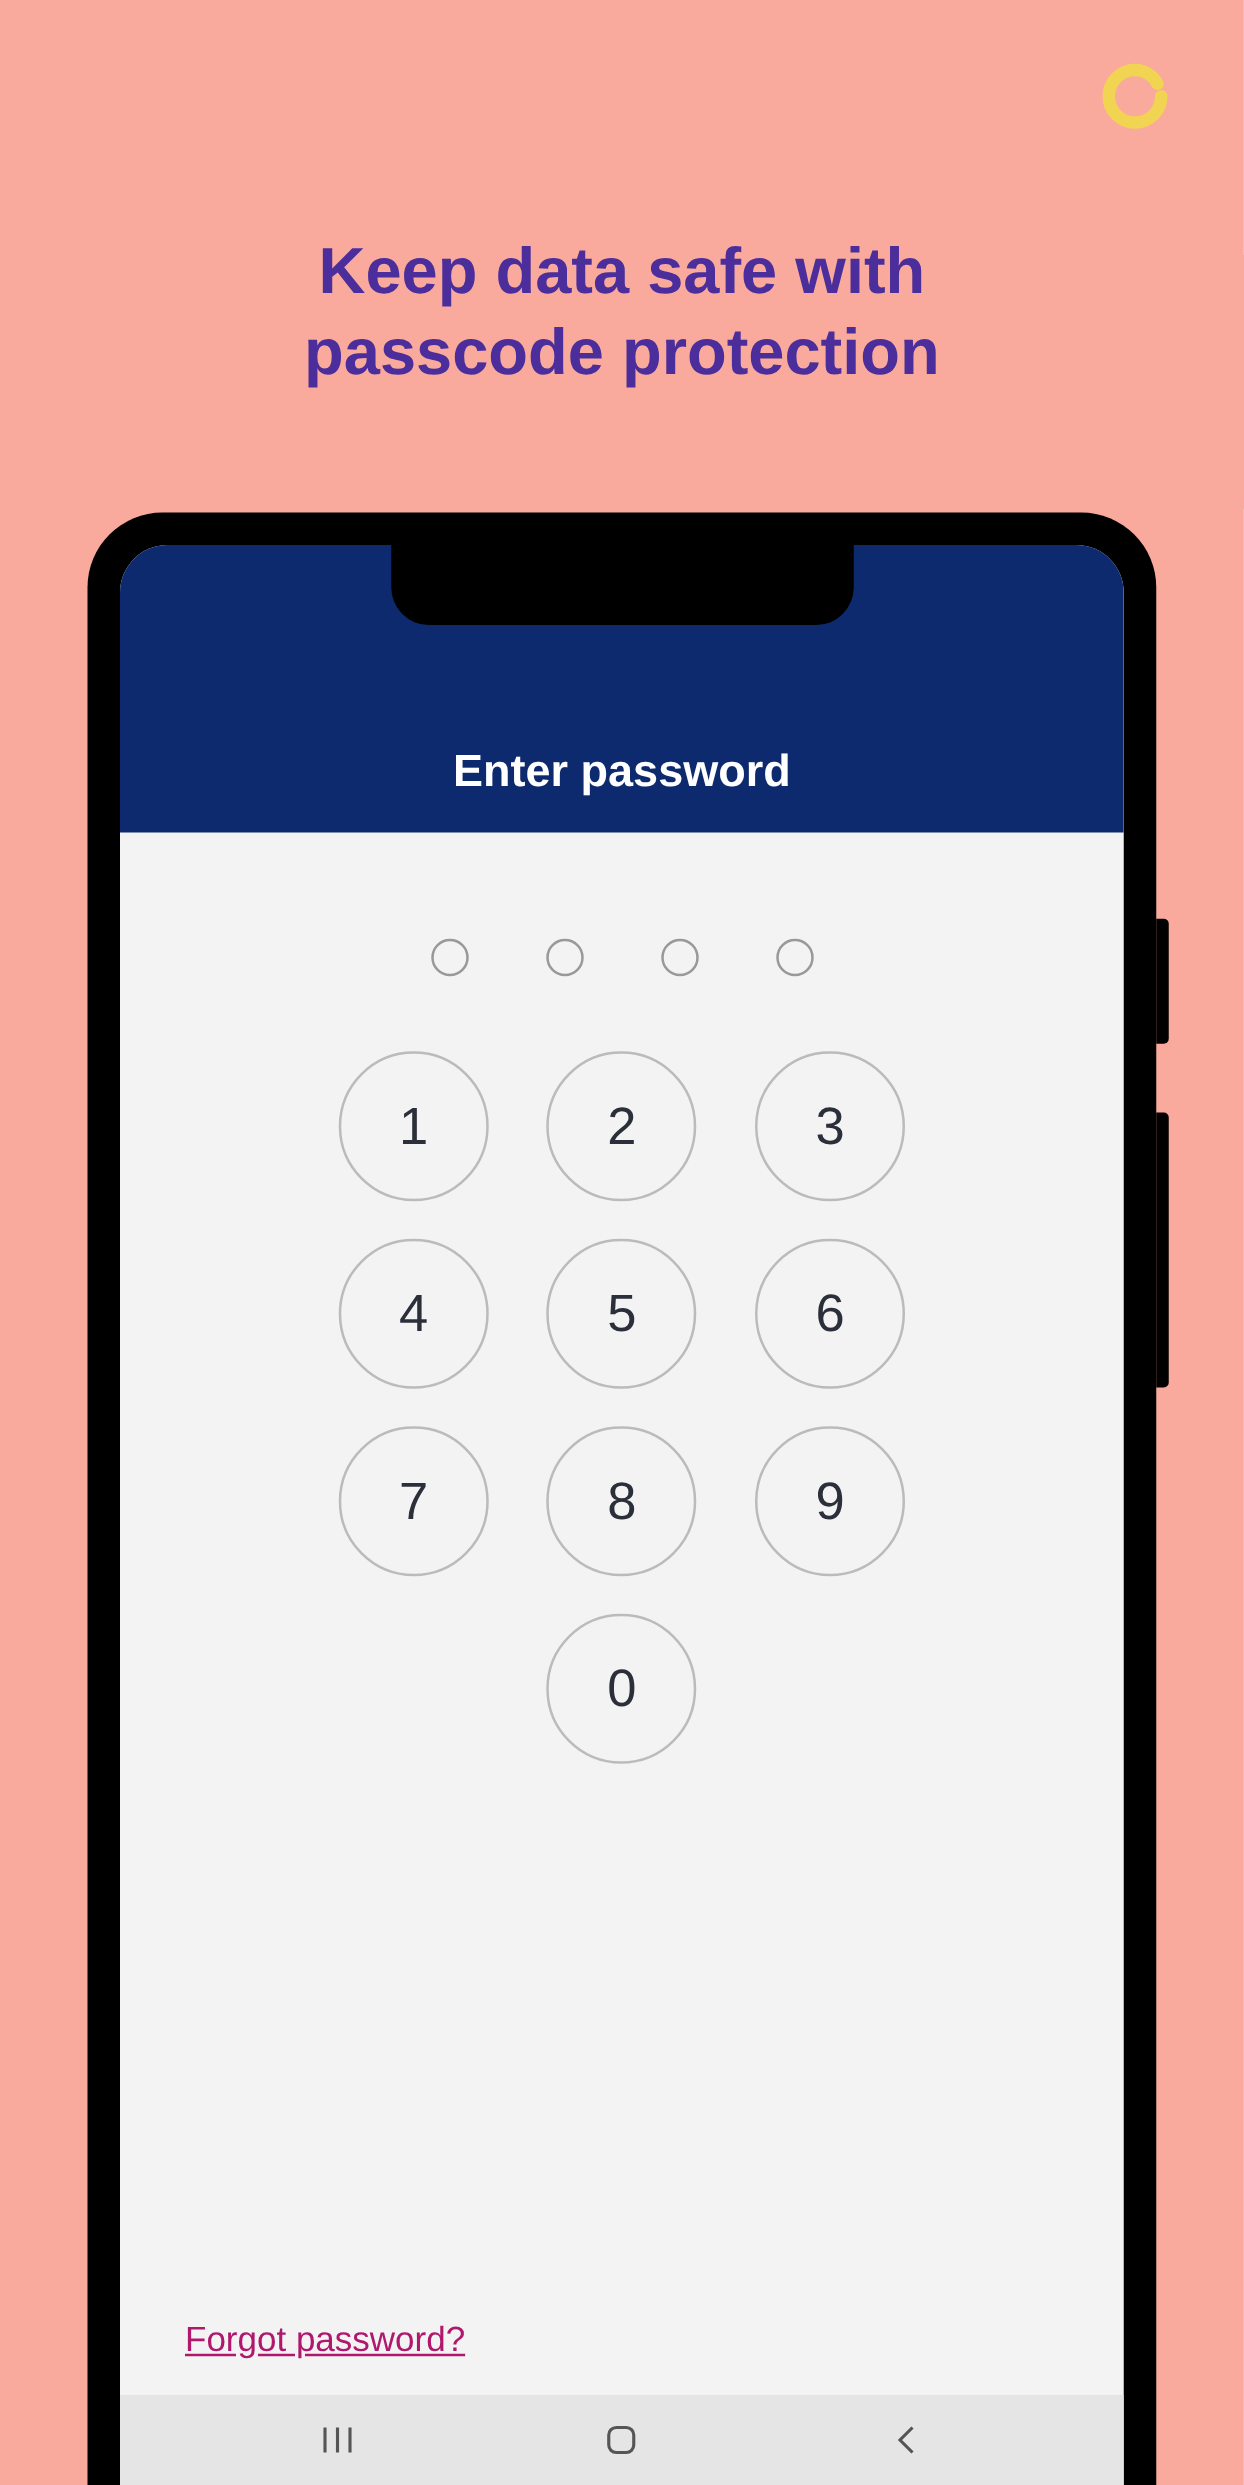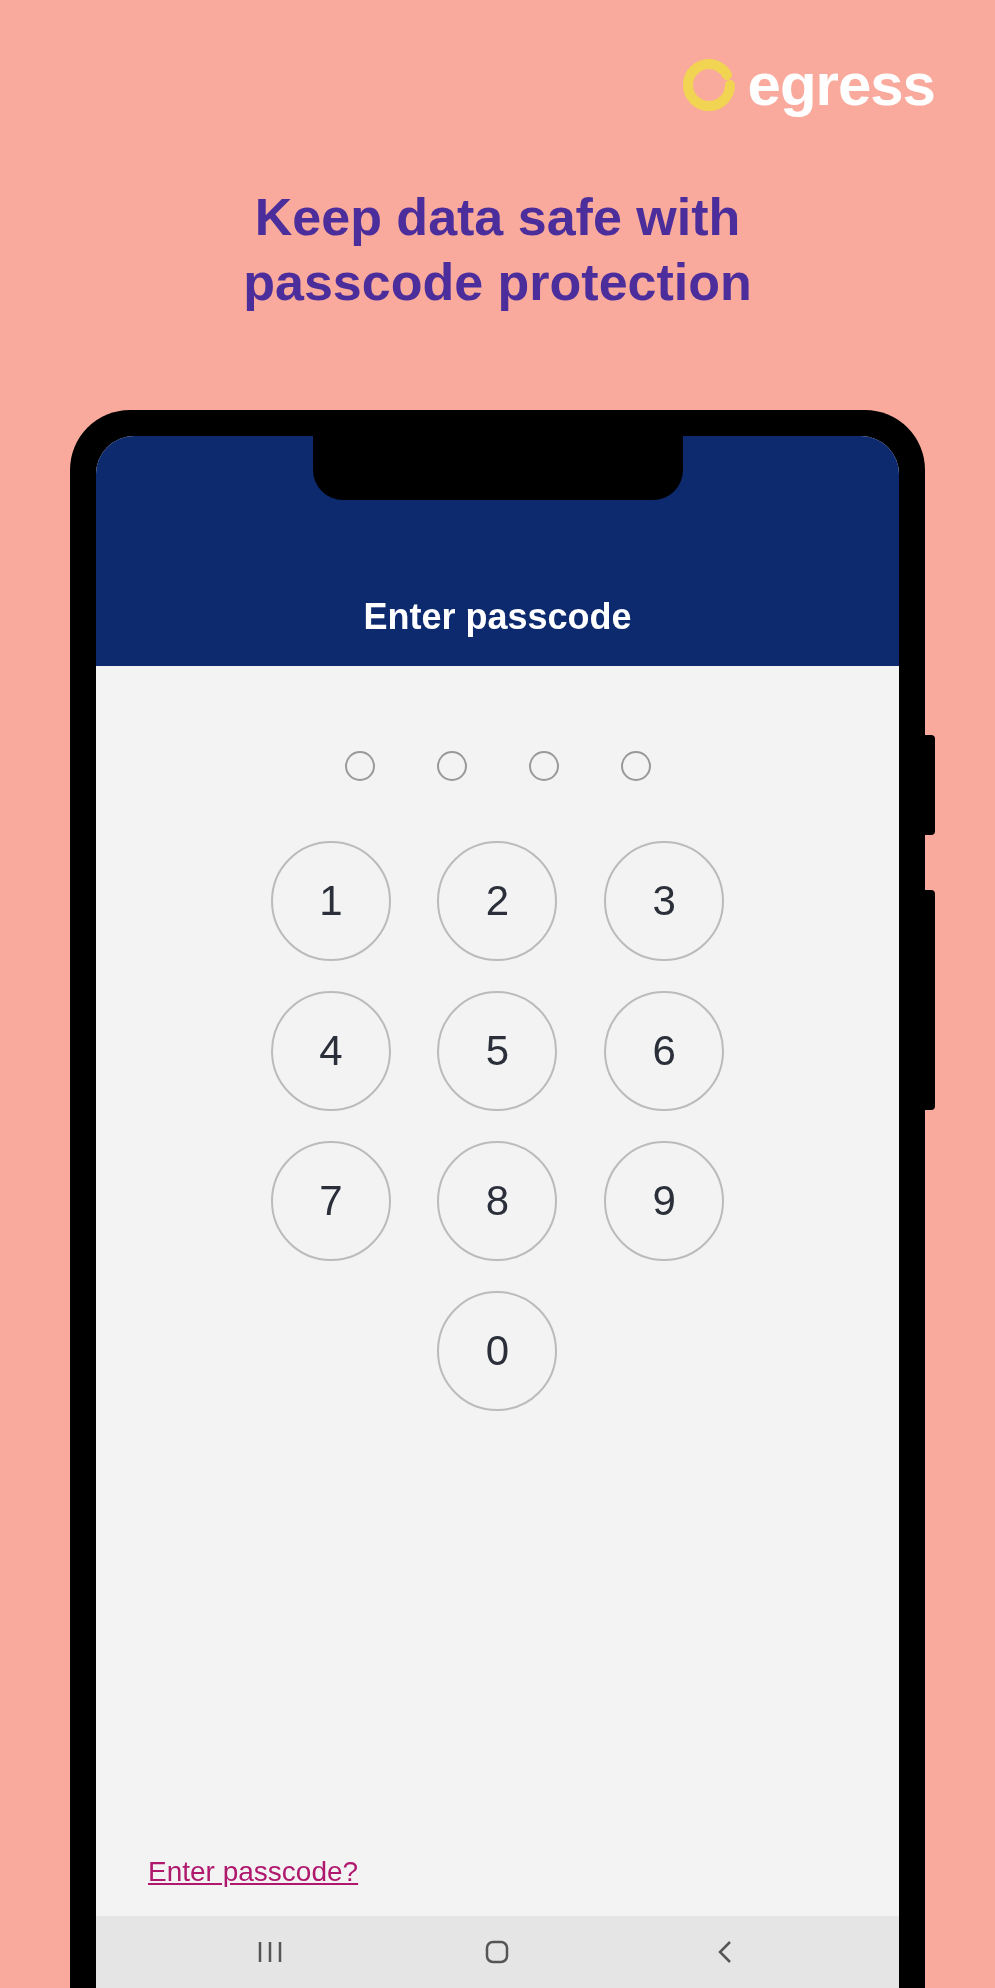--- a/index.html
+++ b/index.html
@@ -171,36 +171,35 @@
     }
   </style>
 </head>
 <body>
 
 <div class="brand-logo">
   <svg class="brand-icon" viewBox="0 0 54 54">
     <path d="M27 6 A21 21 0 1 0 48 27" fill="none" stroke="#F1D451" stroke-width="10" stroke-linecap="round"></path>
     <path d="M27 6 A21 21 0 0 1 45 17" fill="none" stroke="#F1D451" stroke-width="10" stroke-linecap="round"></path>
   </svg>
-  <span class="brand-text">egress</span>
 </div>
 
 <div class="headline">
   <span>Keep data safe with</span><br>
   <span>passcode protection</span>
 </div>
 
 <div class="phone-frame">
   <div class="phone-side-btn-top"></div>
   <div class="phone-side-btn-bottom"></div>
   <div class="phone-screen">
     <div class="notch"></div>
 
     <div class="screen-header">
-      <div class="screen-header-title">Enter passcode</div>
+      <div class="screen-header-title">Enter password</div>
     </div>
 
     <div class="passcode-dots">
       <div class="dot"></div>
       <div class="dot"></div>
       <div class="dot"></div>
       <div class="dot"></div>
     </div>
 
     <div class="keypad">
@@ -209,21 +208,21 @@
       <button class="key">3</button>
       <button class="key">4</button>
       <button class="key">5</button>
       <button class="key">6</button>
       <button class="key">7</button>
       <button class="key">8</button>
       <button class="key">9</button>
       <button class="key key-zero">0</button>
     </div>
 
-    <a class="forgot-link">Enter passcode?</a>
+    <a class="forgot-link">Forgot password?</a>
 
     <div class="nav-bar">
       <div class="nav-icon">
         <svg width="26" height="26" viewBox="0 0 26 26">
             <line x1="3" y1="3" x2="3" y2="23" stroke="#555" stroke-width="2.5"></line>
             <line x1="13" y1="3" x2="13" y2="23" stroke="#555" stroke-width="2.5"></line>
             <line x1="23" y1="3" x2="23" y2="23" stroke="#555" stroke-width="2.5"></line>
           </svg>
       </div>
       <div class="nav-icon">

